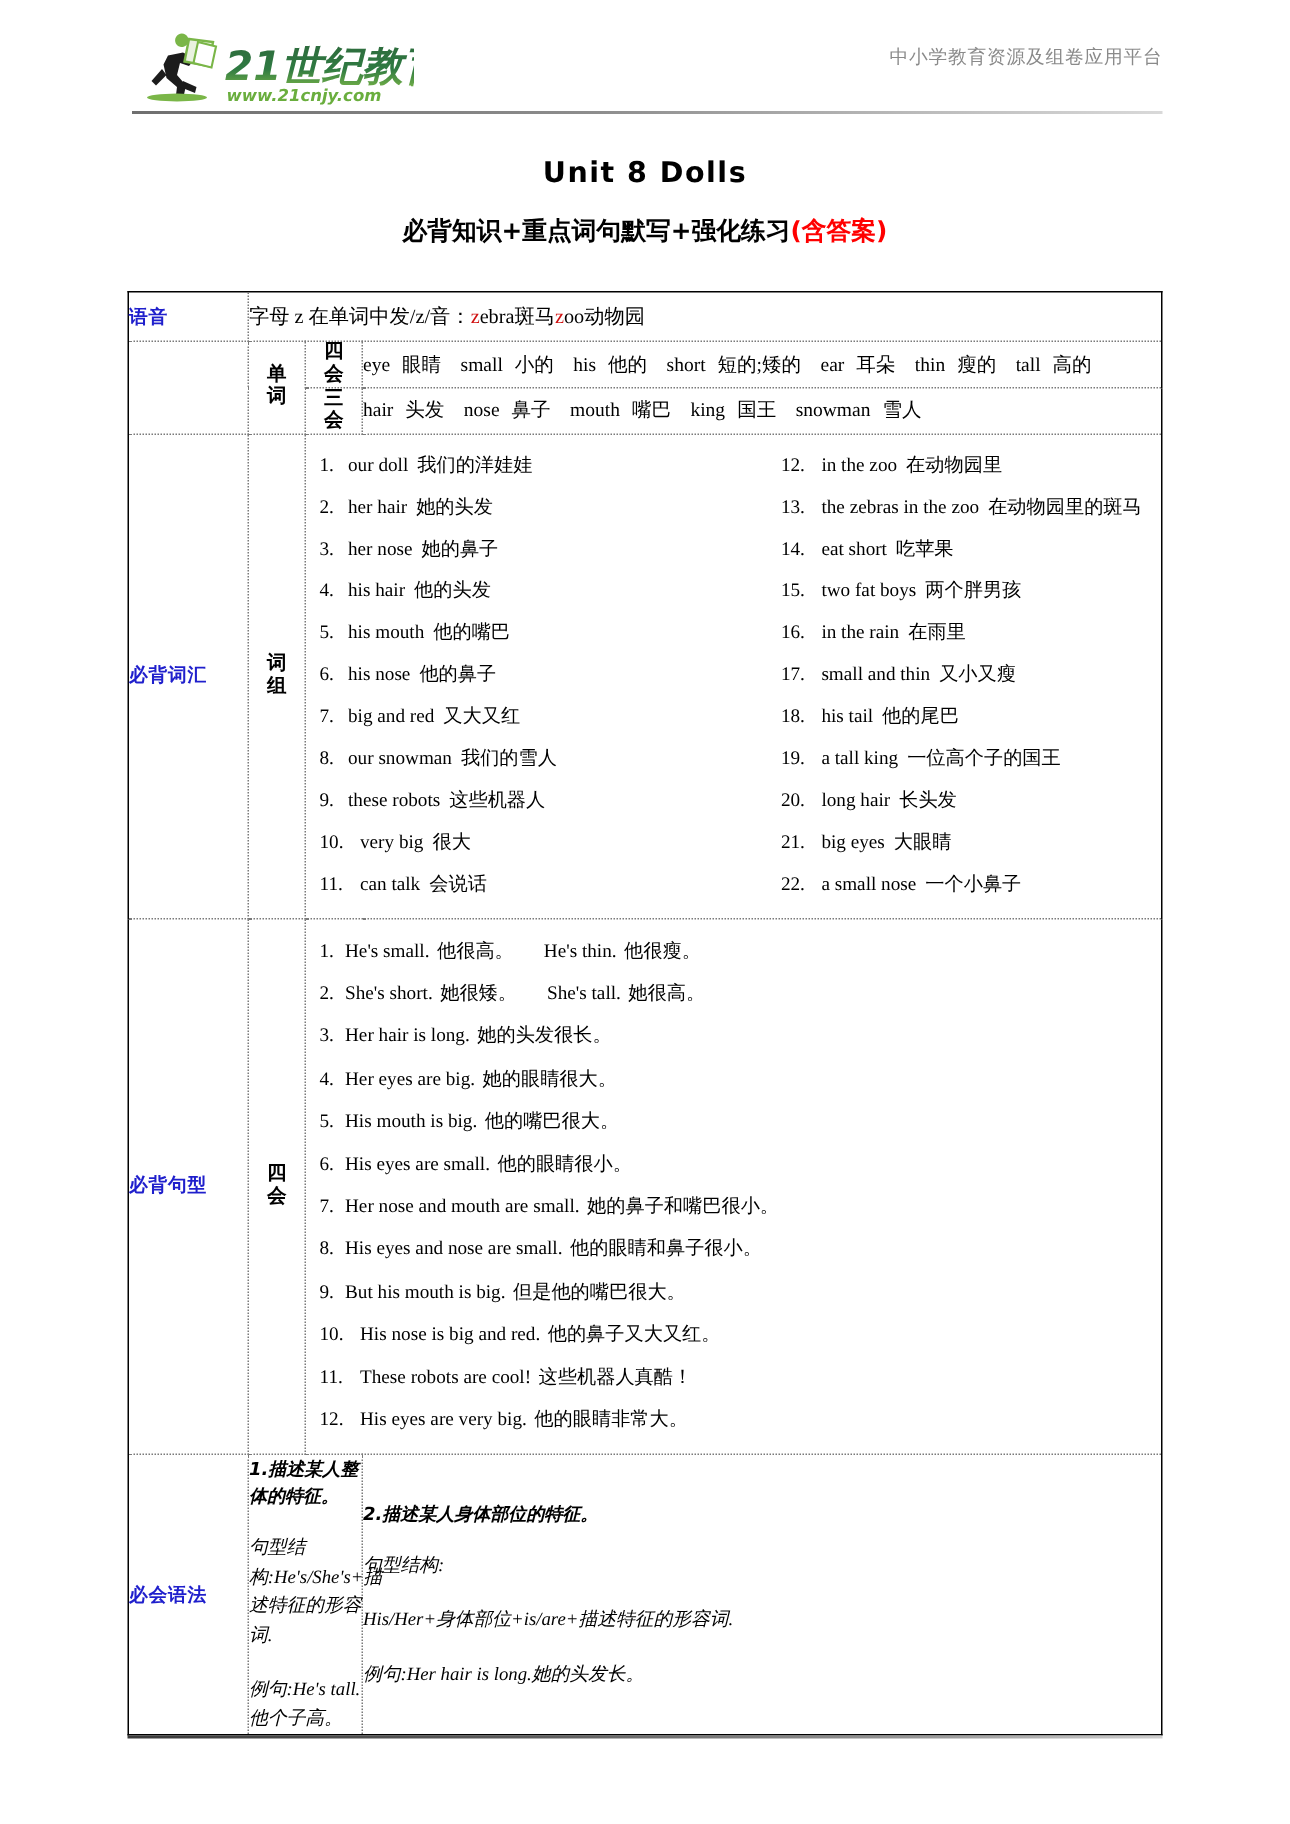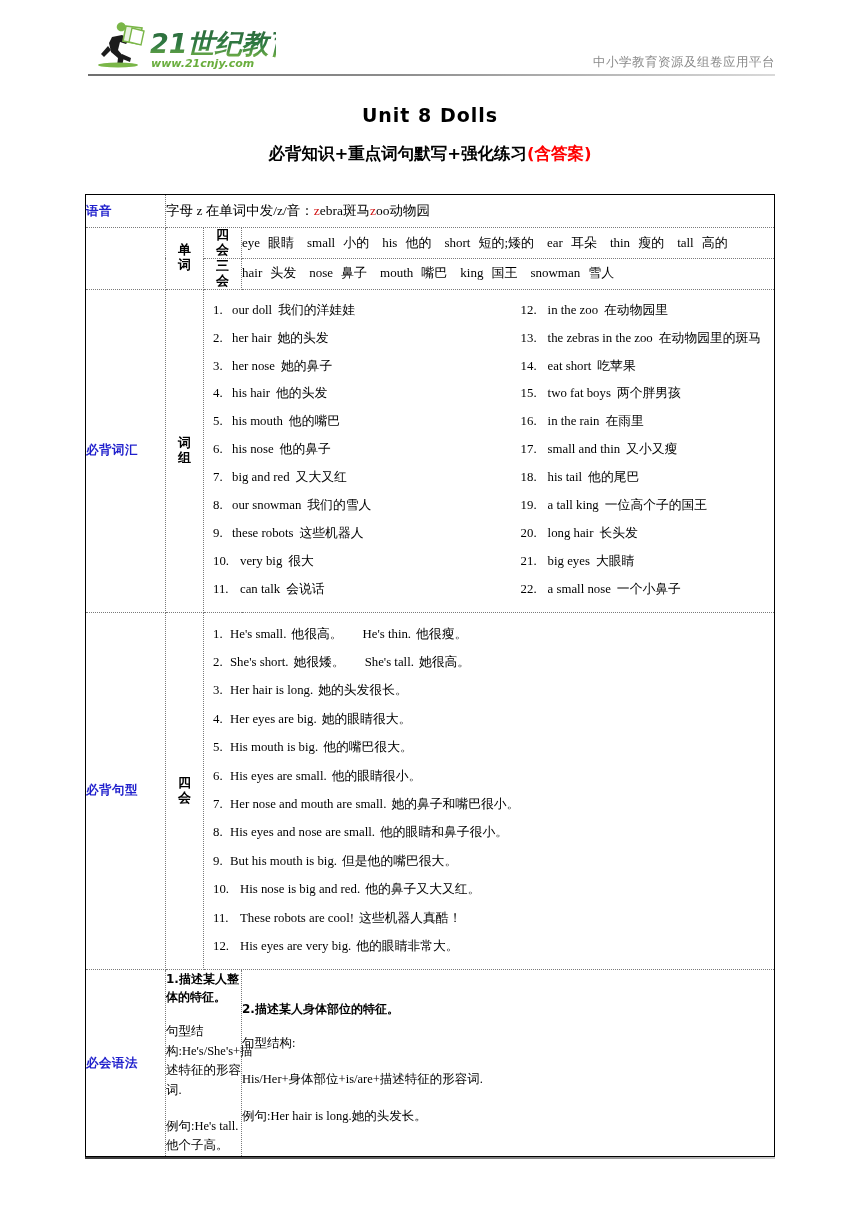--- a/index.html
+++ b/index.html
@@ -32,21 +32,21 @@
     align-items: center;
     margin-left: 3px;
     margin-bottom: 2px;
   }
   .logo-svg { display: block; }
   .header-tagline {
     font-family: "Liberation Serif", "DejaVu Serif", serif;
     font-size: 12.5px;
     color: #8a8a8a;
     letter-spacing: 0.5px;
-    margin-bottom: 3px;
+    margin-bottom: 27px;
     white-space: nowrap;
   }
   .header-rule {
     position: absolute;
     left: 88px;
     right: 85px;
     bottom: 2px;
     height: 2px;
     background: linear-gradient(to right, #6f6f6f 0%, #8d8d8d 45%, #b9b9b9 75%, #d9d9d9 100%);
   }
@@ -154,21 +154,21 @@
     font-size: 12.8px;
     line-height: 2.22;
     white-space: nowrap;
   }
   .sent-item .num { display: inline-block; min-width: 17px; }
   .sent-item .num.wide { min-width: 27px; }
   .sent-item .gap { display: inline-block; width: 20px; }
   .sent-item .cn { padding-left: 5px; }
 
   
-  .gram-cell { padding: 7px 9px 10px 9px; vertical-align: top; }
+  .gram-cell { padding: 7px 9px 10px 9px; vertical-align: top; font-style: italic; }
   .gram-head {
     font-family: "DejaVu Sans", sans-serif;
     font-size: 12px;
     font-weight: bold;
     line-height: 1.5;
     margin-bottom: 16px;
   }
   .gram-line {
     font-size: 12.5px;
     line-height: 1.55;

